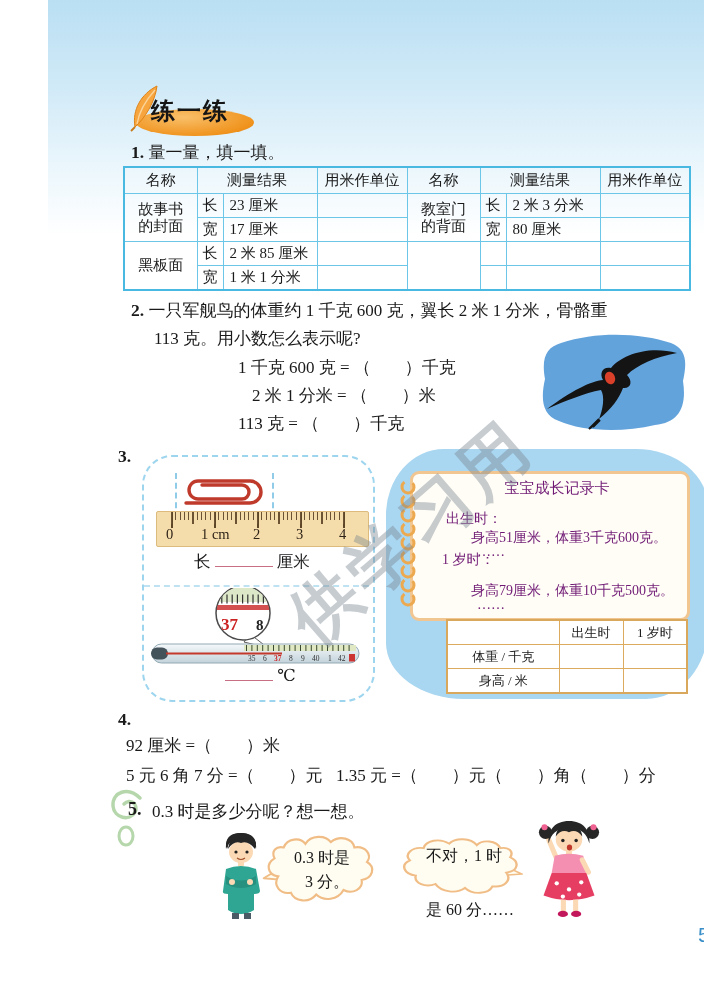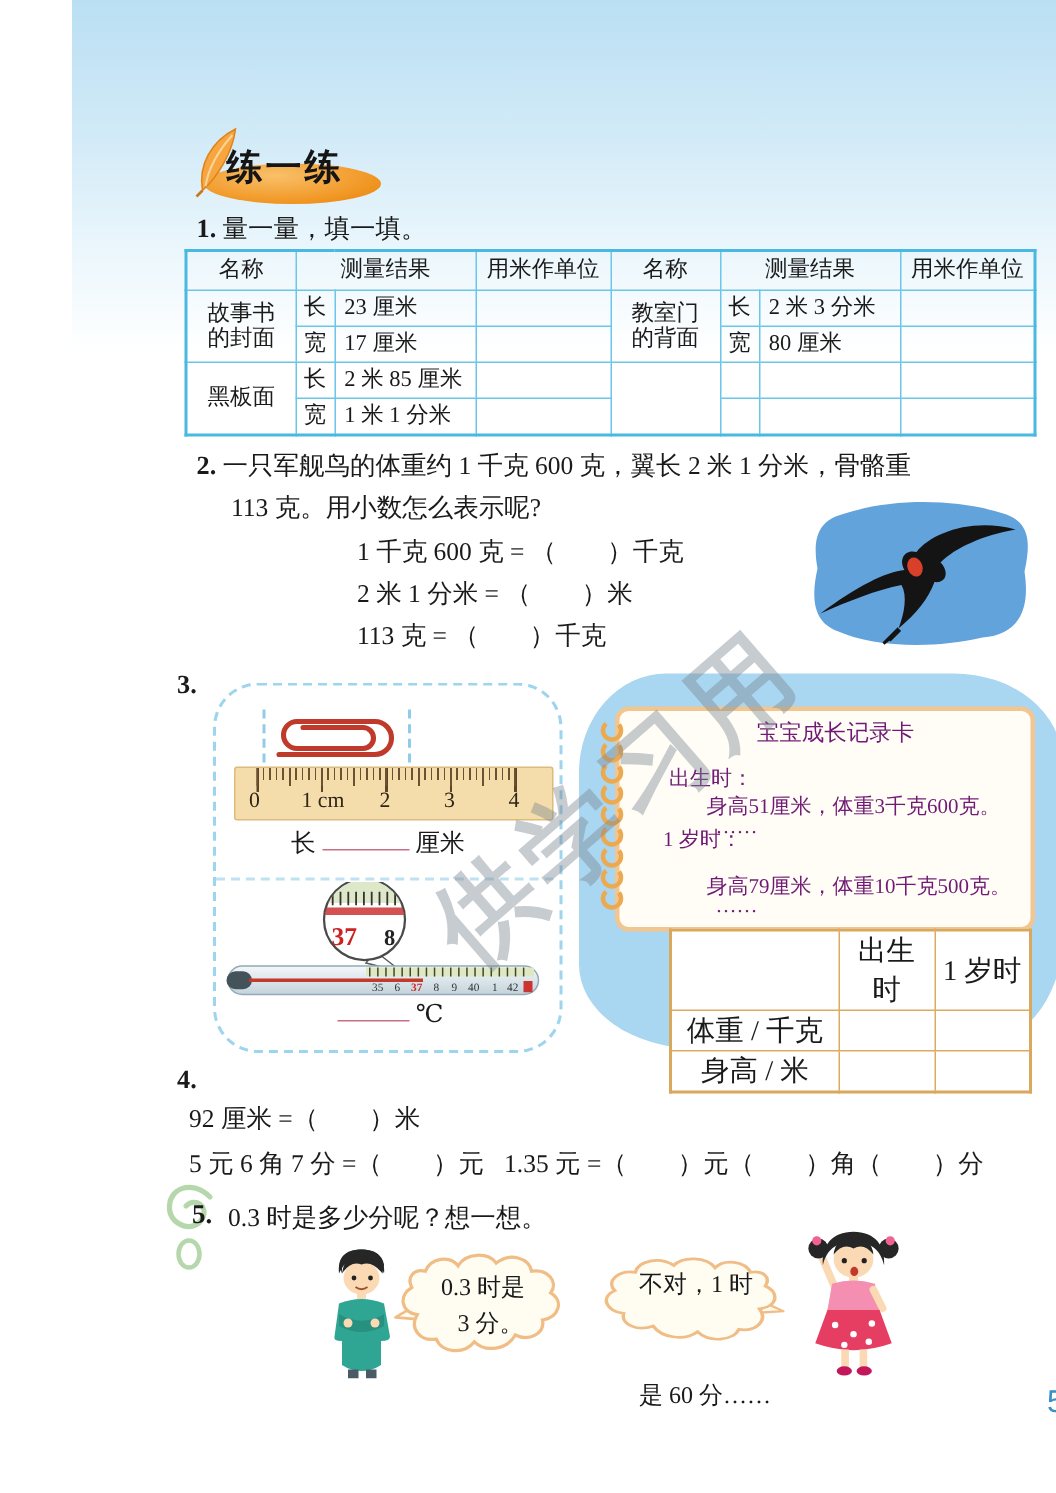--- a/index.html
+++ b/index.html
@@ -36,21 +36,21 @@
   .caption{font-size:16.5px;white-space:nowrap;}
   .uline{display:inline-block;border-bottom:1.6px solid #c96f85;height:14px;vertical-align:baseline;}
   .divider{left:96px;top:585px;width:225px;height:0;border-top:2px dashed #bfe2f2;}
   
   .blob{left:338px;top:449px;width:322px;height:250px;background:#a9d6f0;z-index:1;
         border-radius:58px 72px 62px 78px / 66px 58px 72px 56px;}
   .card{left:362px;top:471px;width:274px;height:144px;background:#fffdf6;border:3px solid #f2c690;
         border-radius:9px;z-index:2;}
   .cardtxt{z-index:3;color:#701a75;white-space:nowrap;font-size:14px;padding-left:10px;}
   .t2{border-collapse:collapse;position:absolute;left:398px;top:619px;z-index:3;background:#ffffff;
-      font-size:19px;border:2px solid #d9a85c;}
+      font-size:13px;border:2px solid #d9a85c;}
   .t2 td{border:1px solid #dcab60;height:23px;text-align:center;padding:0 4px;}
   
   .bubtxt{font-size:16px;white-space:nowrap;z-index:4;}
   .mirror{transform:scaleX(-1);}
   .watermark{left:252px;top:584px;font-size:68px;letter-spacing:6px;color:rgba(122,133,146,0.42);
              transform:rotate(-41deg);transform-origin:0 50%;z-index:30;white-space:nowrap;
              font-family:"Liberation Sans","DejaVu Sans",sans-serif;font-weight:700;pointer-events:none;}
   .pagenum{left:650px;top:923px;font-size:21px;color:#3a8fc9;font-family:"Liberation Sans","DejaVu Sans",sans-serif;}
 </style>
 </head>
@@ -136,21 +136,21 @@
     </tr>
   </tbody>
     </table>
 
   <div class="abs bodytxt" style="left:83px;top:299px">
     <span class="exnum">2.</span>
     <span>一只军舰鸟的体重约 1 千克 600 克，翼长 2 米 1 分米，骨骼重</span>
   </div>
   <div class="abs bodytxt" style="left:106px;top:327px">113 克。用小数怎么表示呢?</div>
   <div class="abs bodytxt" style="left:190px;top:356px">1 千克 600 克 = （　　）千克</div>
-  <div class="abs bodytxt" style="left:190px;top:384px">2 米 1 分米 = （　　）米</div>
+  <div class="abs bodytxt" style="left:204px;top:384px">2 米 1 分米 = （　　）米</div>
   <div class="abs bodytxt" style="left:190px;top:412px">113 克 = （　　）千克</div>
 
   <svg class="abs" style="left:489px;top:333px" width="152" height="100" viewBox="0 0 152 100">
     <path d="M24,10 C60,-2 104,0 134,10 C150,16 150,30 146,48 C150,74 142,90 118,92 C84,100 44,98 22,88 C4,82 4,64 8,46 C4,24 10,14 24,10 Z" fill="#63a3dc"></path>
     <path d="M10,76 C34,58 54,48 66,47 C62,40 66,33 74,35 C84,22 112,12 140,20 C118,24 100,32 90,42 C96,48 94,56 86,55 C82,66 74,76 62,86 C66,76 68,64 64,57 C48,60 28,68 10,76 Z" fill="#141414"></path>
     <path d="M62,86 L52,96 L63,87 L56,94 Z" fill="#141414" stroke="#141414" stroke-width="2"></path>
     <ellipse cx="73" cy="45" rx="5" ry="6.5" fill="#d8402a" transform="rotate(-20 73 45)"></ellipse>
   </svg>
 
   <div class="abs exnum" style="left:70px;top:446px">3.</div>
@@ -302,21 +302,21 @@
     <path d="M26,16 C30,6 44,4 50,12 C56,2 72,2 78,10 C88,2 102,6 104,16 C116,14 124,24 118,32 C128,38 124,50 112,52 C114,62 102,68 92,63 C86,74 70,76 62,68 C54,78 38,76 34,66 C22,68 14,58 20,48 C8,46 6,34 16,28 C12,20 18,14 26,16 Z" fill="#fffdf1" stroke="#f1bd86" stroke-width="2.4"></path>
   </svg>
   <div class="abs bubtxt" style="left:246px;top:848px">0.3 时是</div>
   <div class="abs bubtxt" style="left:257px;top:872px">3 分。</div>
 
   <svg class="abs mirror" style="left:350px;top:836px" width="128" height="64" viewBox="0 0 130 84" preserveAspectRatio="none">
     <path d="M24,38 L4,50 L28,52 Z" fill="#fffdf1" stroke="#f1bd86" stroke-width="2" stroke-linejoin="round"></path>
     <path d="M26,16 C30,6 44,4 50,12 C56,2 72,2 78,10 C88,2 102,6 104,16 C116,14 124,24 118,32 C128,38 124,50 112,52 C114,62 102,68 92,63 C86,74 70,76 62,68 C54,78 38,76 34,66 C22,68 14,58 20,48 C8,46 6,34 16,28 C12,20 18,14 26,16 Z" fill="#fffdf1" stroke="#f1bd86" stroke-width="2.4"></path>
   </svg>
   <div class="abs bubtxt" style="left:378px;top:846px">不对，1 时</div>
-  <div class="abs bubtxt" style="left:378px;top:920px">是 60 分……</div>
+  <div class="abs bubtxt" style="left:378px;top:900px">是 60 分……</div>
 
   <svg class="abs" style="left:486px;top:816px" width="70" height="102" viewBox="0 0 68 100">
     <line x1="22" y1="42" x2="14" y2="23" stroke="#fbd9b4" stroke-width="5" stroke-linecap="round"></line>
     <line x1="14" y1="23" x2="13" y2="16" stroke="#fbd9b4" stroke-width="2.6" stroke-linecap="round"></line>
     <circle cx="11" cy="16" r="6.5" fill="#262626"></circle>
     <circle cx="57" cy="16" r="6.5" fill="#262626"></circle>
     <circle cx="10" cy="11" r="3" fill="#f06292"></circle>
     <circle cx="58" cy="11" r="3" fill="#f06292"></circle>
     <ellipse cx="34" cy="23" rx="13" ry="12" fill="#fbd9b4"></ellipse>
     <path d="M34,5 C20,5 13,14 14,27 C17,15 24,12 34,13 C44,12 51,15 54,27 C55,14 48,5 34,5 Z" fill="#262626"></path>

